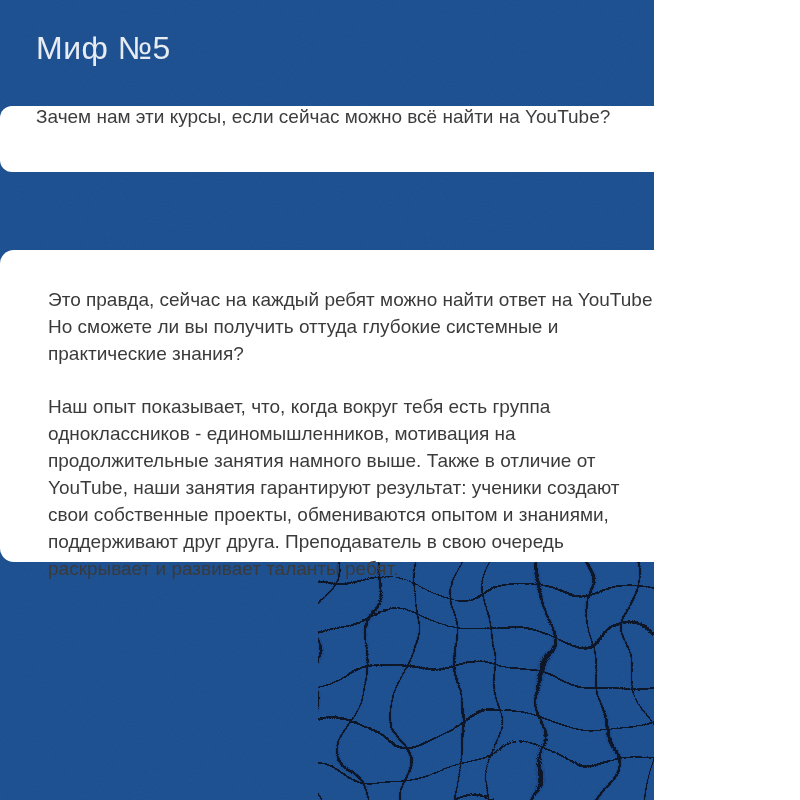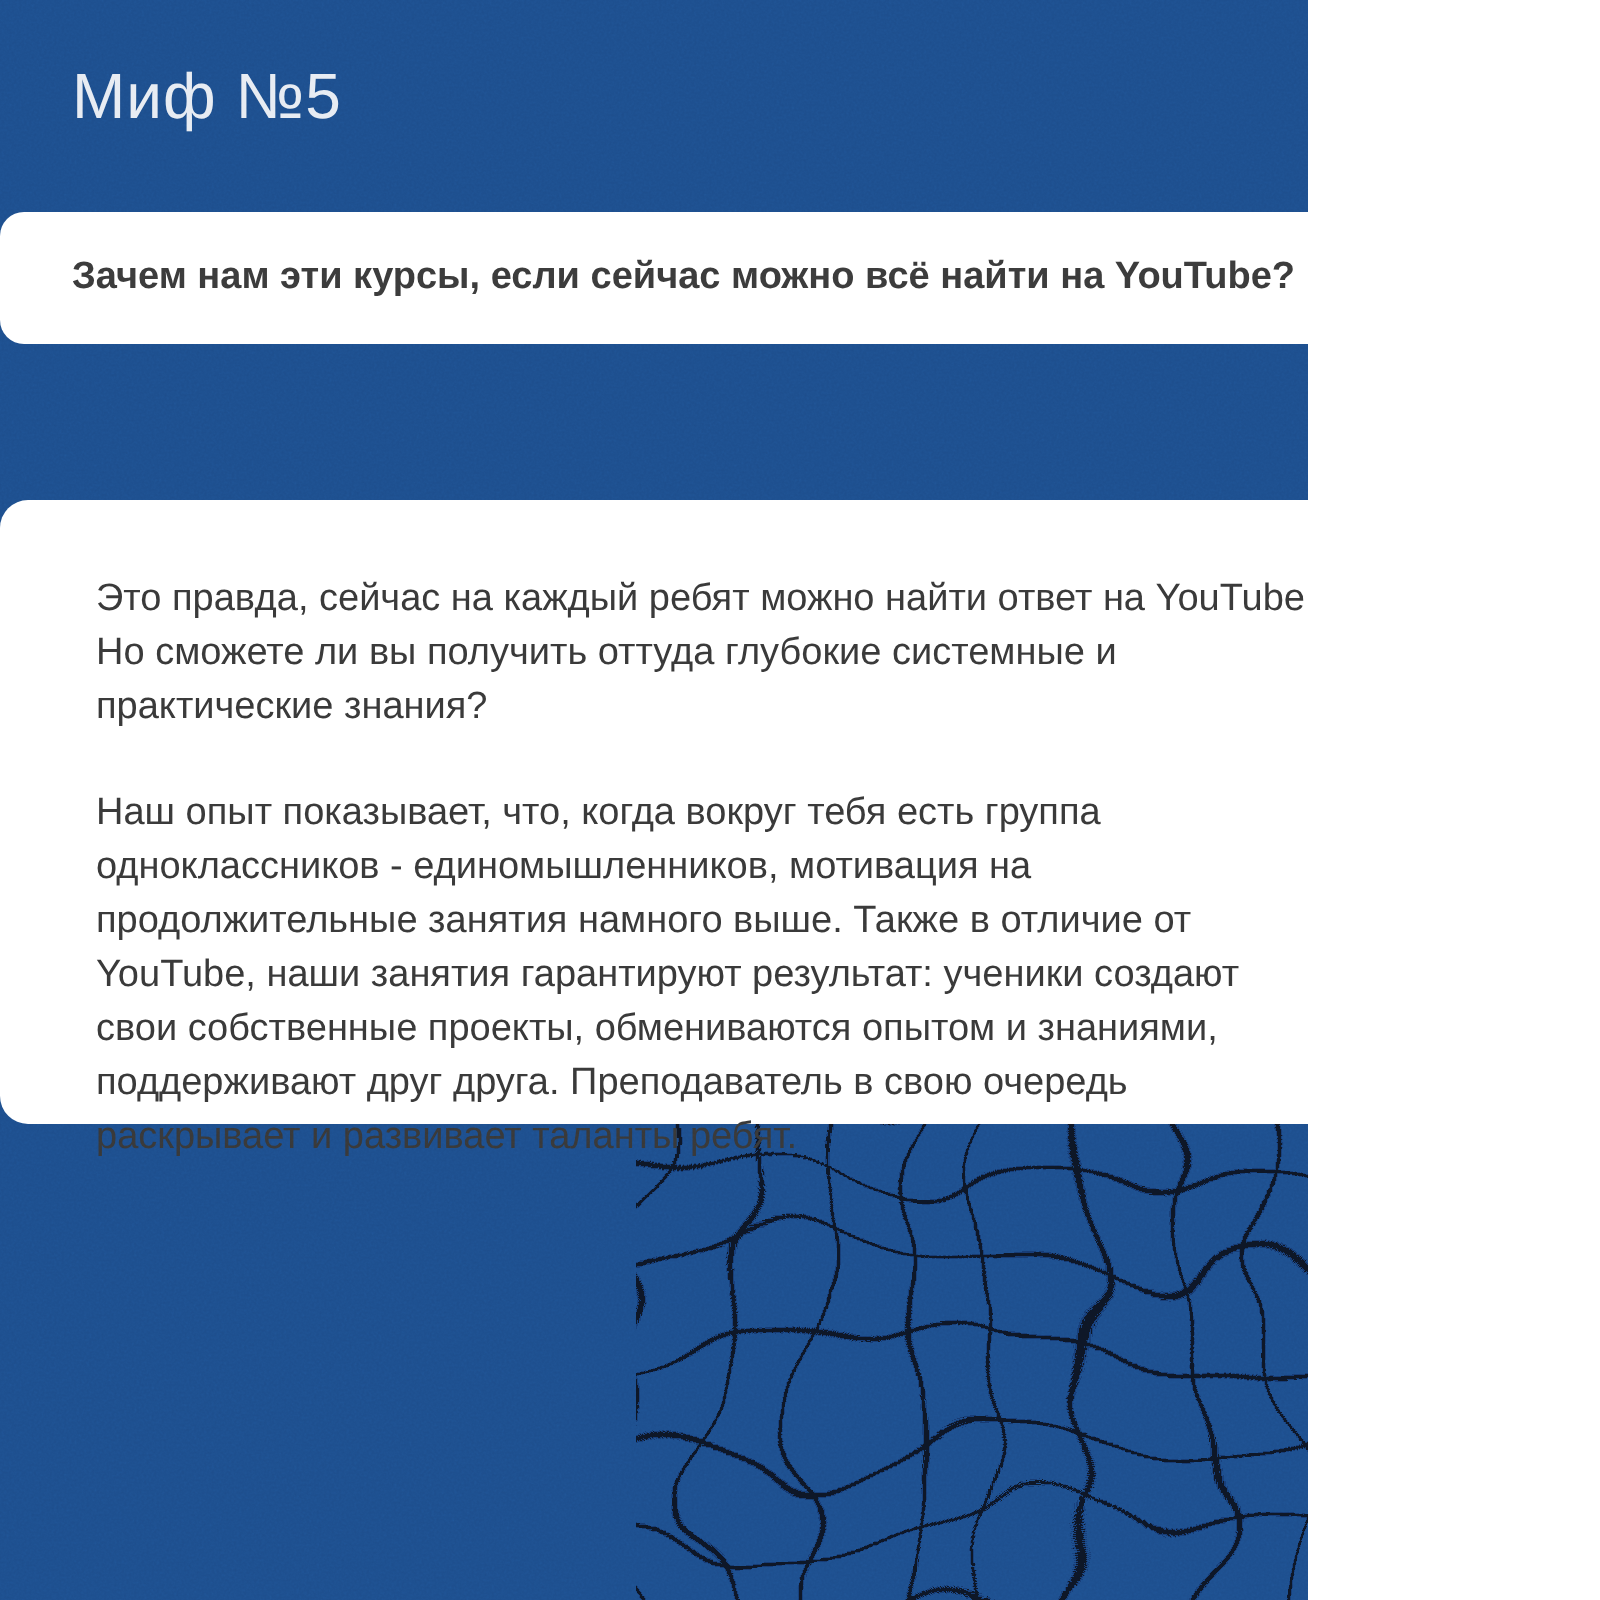--- a/index.html
+++ b/index.html
@@ -44,23 +44,21 @@
 
   .question-pill {
     position: absolute;
     left: 0;
     top: 106px;
     width: 720px;
     height: 66px;
     background: #ffffff;
     border-radius: 12px 33px 33px 12px;
     display: flex;
-    align-items: center;
     z-index: 3;
-    font-weight: bold;
   }
   .question-pill p {
     margin: 0;
     padding: 0 40px 0 36px;
     font-size: 19px;
     color: #3a3a3a;
   }
 
   .answer-heading {
     position: absolute;

